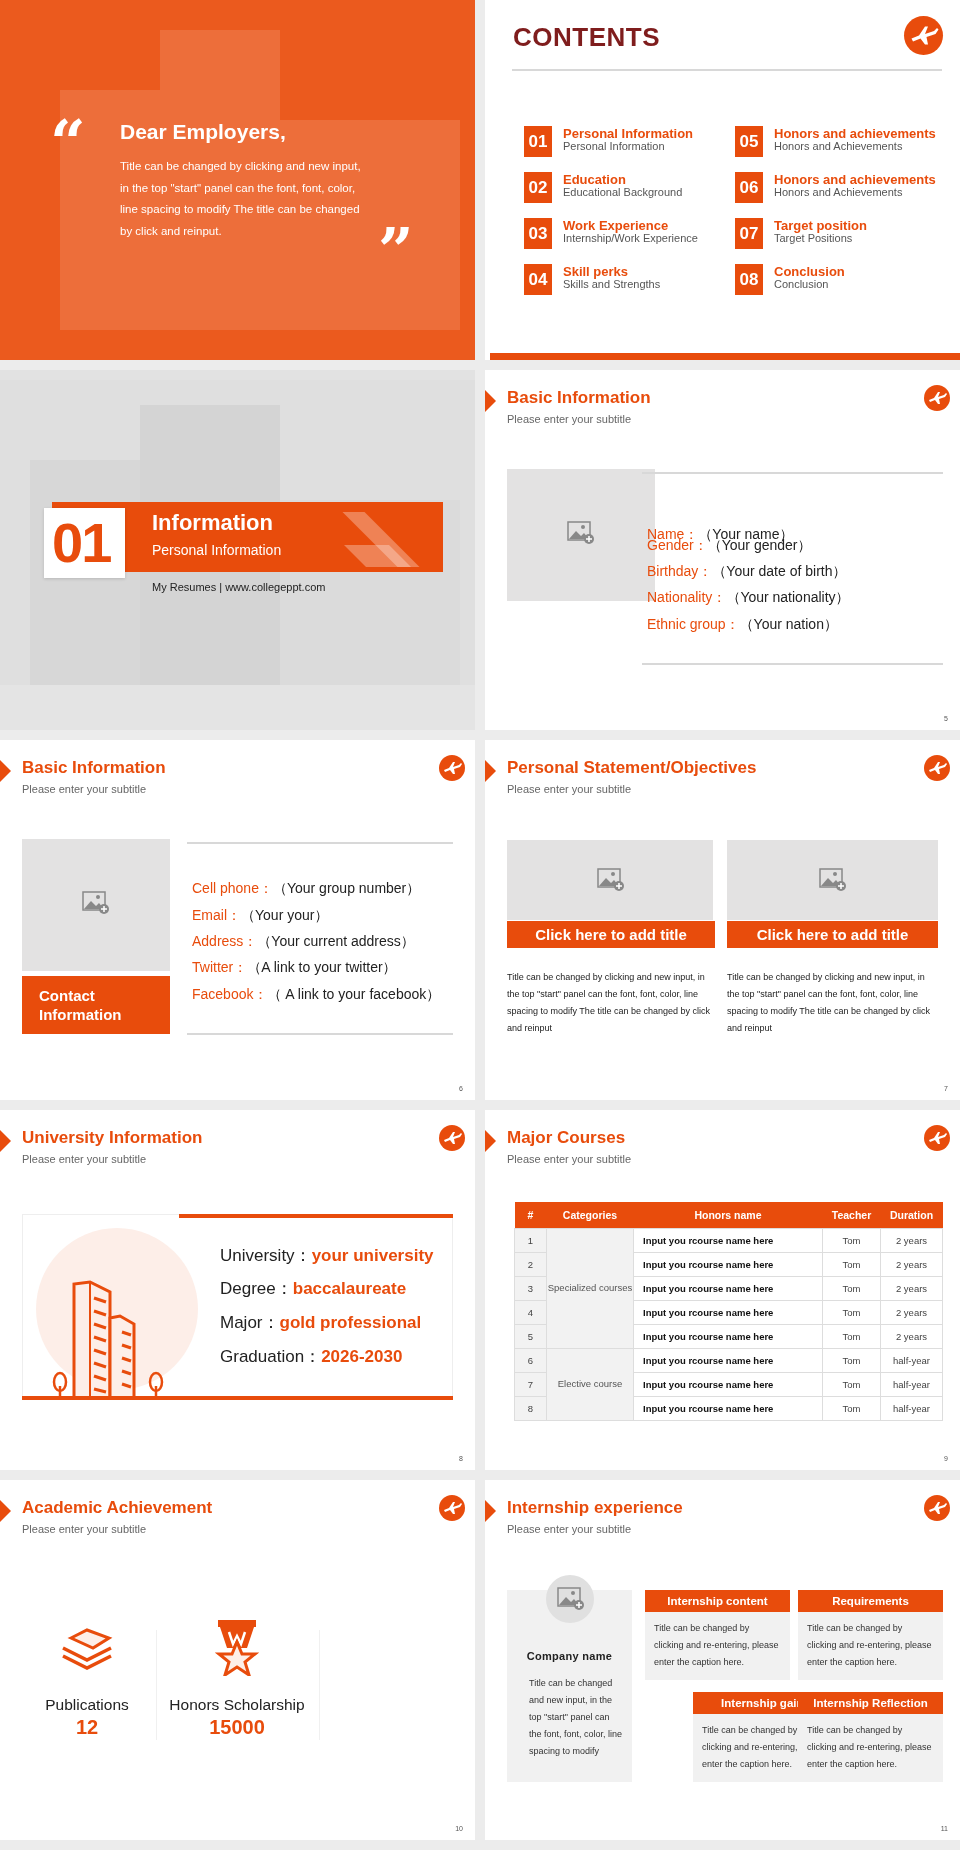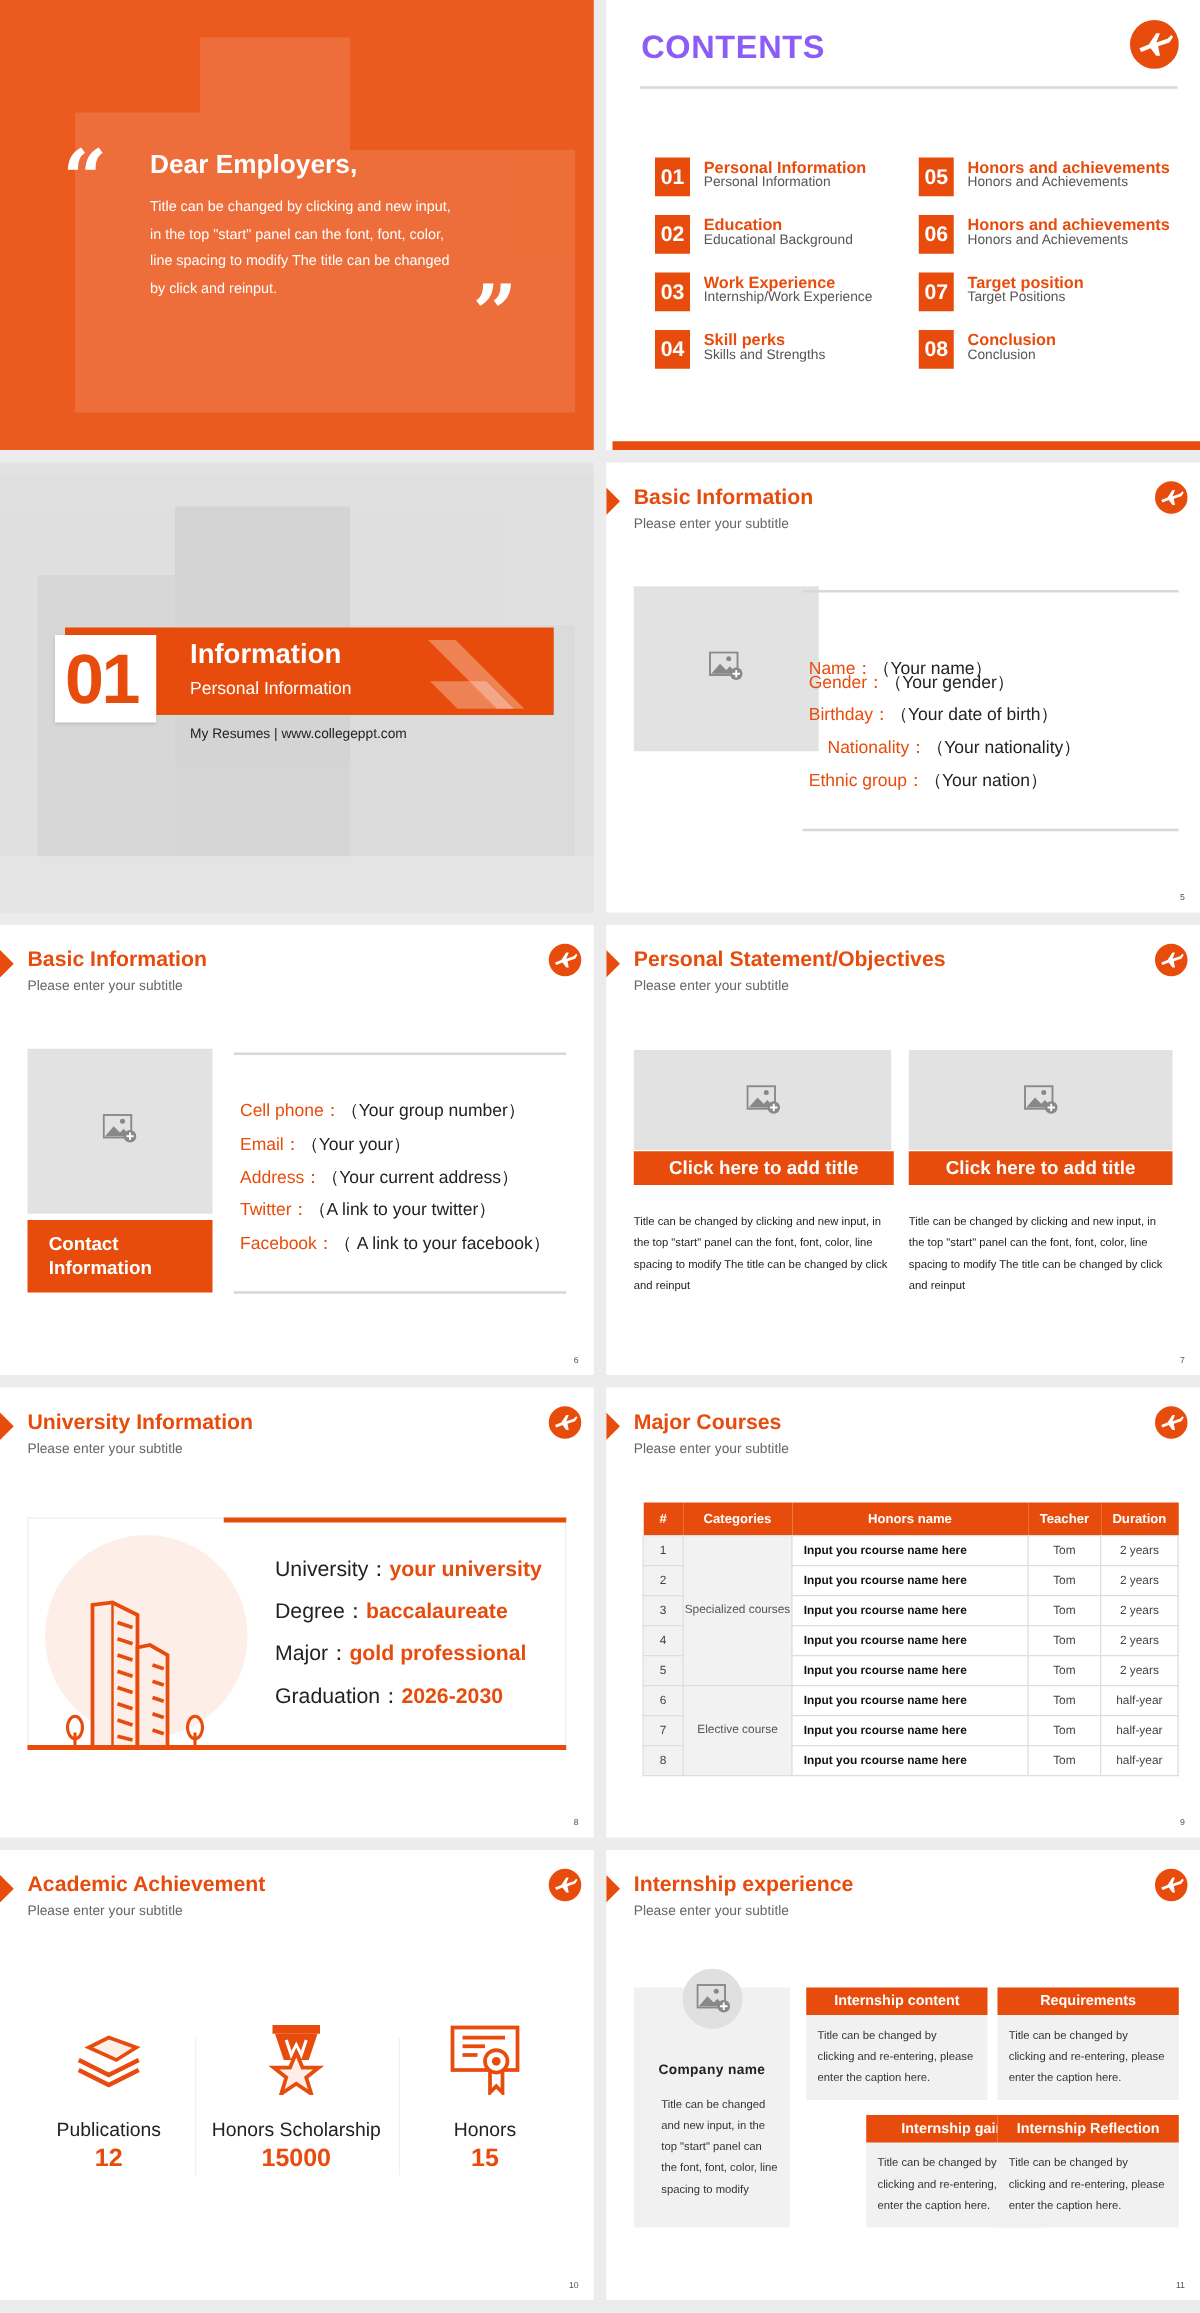--- a/index.html
+++ b/index.html
@@ -21,21 +21,21 @@
 
   
   .s1 { background: #eb5a1e; }
   .s1 .bg-building { position: absolute; left: 40px; top: 20px; width: 420px; height: 320px; opacity: 0.12; }
   .s1 .q-open { position: absolute; left: 50px; top: 112px; font-size: 62px; font-weight: bold; color: #fff; font-family: "DejaVu Serif", serif; line-height: 1; }
   .s1 .q-close { position: absolute; left: 378px; top: 220px; font-size: 62px; font-weight: bold; color: #fff; font-family: "DejaVu Serif", serif; line-height: 1; }
   .s1 .title { position: absolute; left: 120px; top: 120px; font-size: 21px; font-weight: bold; color: #fff; }
   .s1 .body { position: absolute; left: 120px; top: 156px; width: 250px; font-size: 11.5px; line-height: 21.5px; color: #fff; }
 
   
-  .ct-title { position: absolute; left: 28px; top: 22px; font-size: 26px; font-weight: bold; color: #8b5cf6; letter-spacing: 0.5px; }
+  .ct-title { position: absolute; left: 28px; top: 22px; font-size: 26px; font-weight: bold; color: #7f1d1d; letter-spacing: 0.5px; }
   .ct-line { position: absolute; left: 27px; top: 69px; width: 430px; height: 2px; background: #d8d8d8; }
   .ct-bar { position: absolute; left: 5px; bottom: 0; width: 470px; height: 7px; background: #e84c0c; }
   .ct-item { position: absolute; height: 32px; }
   .ct-num { position: absolute; left: 0; top: 0; width: 28px; height: 31px; background: #e84c0c; color: #fff; font-weight: bold; font-size: 17px; text-align: center; line-height: 31px; }
   .ct-h { position: absolute; left: 39px; top: 0; font-size: 13px; font-weight: bold; color: #e84c0c; white-space: nowrap; }
   .ct-s { position: absolute; left: 39px; top: 14px; font-size: 11px; color: #555; white-space: nowrap; }
 
   
   .s3 { background: #e2e2e2; }
   .s3 .bg-building { position: absolute; left: 0; top: 10px; width: 475px; height: 350px; opacity: 0.35; }
@@ -194,21 +194,21 @@
         <circle cx="16" cy="6" r="2" fill="#888"></circle>
       <circle cx="22" cy="18" r="5" fill="#888"></circle>
         <path d="M22 15 V21 M19 18 H25" stroke="#fff" stroke-width="1.5"></path>
     </svg>
   </div>
   <div class="hline" style="left:157px;top:102px;width:301px;"></div>
   <div class="hline" style="left:157px;top:293px;width:301px;"></div>
   <div class="kv" style="left:162px;top:156px;text-align:center;"><span class="k">Name：</span><span class="v">（Your name）</span></div>
   <div class="kv" style="left:162px;top:167px;"><span class="k">Gender：</span><span class="v">（Your gender）</span></div>
   <div class="kv" style="left:162px;top:193px;"><span class="k">Birthday：</span><span class="v">（Your date of birth）</span></div>
-  <div class="kv" style="left:162px;top:219px;margin-left:15px;"><span class="k">Nationality：</span><span class="v">（Your nationality）</span></div>
+  <div class="kv" style="left:162px;top:219px;"><span class="k">Nationality：</span><span class="v">（Your nationality）</span></div>
   <div class="kv" style="left:162px;top:246px;"><span class="k">Ethnic group：</span><span class="v">（Your nation）</span></div>
   <div class="page-num">5</div>
 </div>
 
 <div class="slide col-l r2">
   <div class="hdr-arrow"></div>
   <div class="hdr-title">Basic Information</div>
   <div class="hdr-sub">Please enter your subtitle</div>
   <div class="logo">
     <svg viewBox="0 0 26 26">
@@ -414,33 +414,20 @@
     <svg width="46" height="56" viewBox="0 0 46 56">
       <rect x="4" y="0" width="38" height="7" fill="#e84c0c"></rect>
       <path d="M6 7 H40 L33 28 H13 Z" fill="#e84c0c"></path>
       <path d="M15 12 L19 24 L23 16 L27 24 L31 12" fill="none" stroke="#fff" stroke-width="2.5"></path>
       <path d="M23 22 L28 34 L41 34 L31 42 L35 55 L23 47 L11 55 L15 42 L5 34 L18 34 Z" fill="#fdeee8" stroke="#e84c0c" stroke-width="3"></path>
     </svg>
     <div class="lbl">Honors Scholarship</div>
     <div class="val">15000</div>
   </div>
   <div class="ach-div" style="left:319px;"></div>
-  <div class="ach" style="left:313px;">
-    <svg width="56" height="56" viewBox="0 0 56 56">
-      <rect x="2" y="2" width="52" height="34" fill="none" stroke="#e84c0c" stroke-width="3"></rect>
-      <line x1="10" y1="10" x2="44" y2="10" stroke="#e84c0c" stroke-width="3"></line>
-      <line x1="10" y1="17" x2="28" y2="17" stroke="#e84c0c" stroke-width="3"></line>
-      <line x1="10" y1="24" x2="22" y2="24" stroke="#e84c0c" stroke-width="3"></line>
-      <path d="M32 34 V54 L37 49 L42 54 V34" fill="#fff" stroke="#e84c0c" stroke-width="3"></path>
-      <circle cx="37" cy="29" r="9" fill="#fff" stroke="#e84c0c" stroke-width="3"></circle>
-      <circle cx="37" cy="29" r="3.5" fill="#e84c0c"></circle>
-    </svg>
-    <div class="lbl">Honors</div>
-    <div class="val">15</div>
-  </div>
   <div class="page-num">10</div>
 </div>
 
 <div class="slide col-r r4">
   <div class="hdr-arrow"></div>
   <div class="hdr-title">Internship experience</div>
   <div class="hdr-sub">Please enter your subtitle</div>
   <div class="logo">
     <svg viewBox="0 0 26 26">
         <path d="M5 15 L10 13 L14 7 L16 7 L14 12 L20 10 L22 8 L23 9 L21 12 L15 14 L16 19 L14 19 L11 15 L6 17 Z" fill="#fff"></path>

